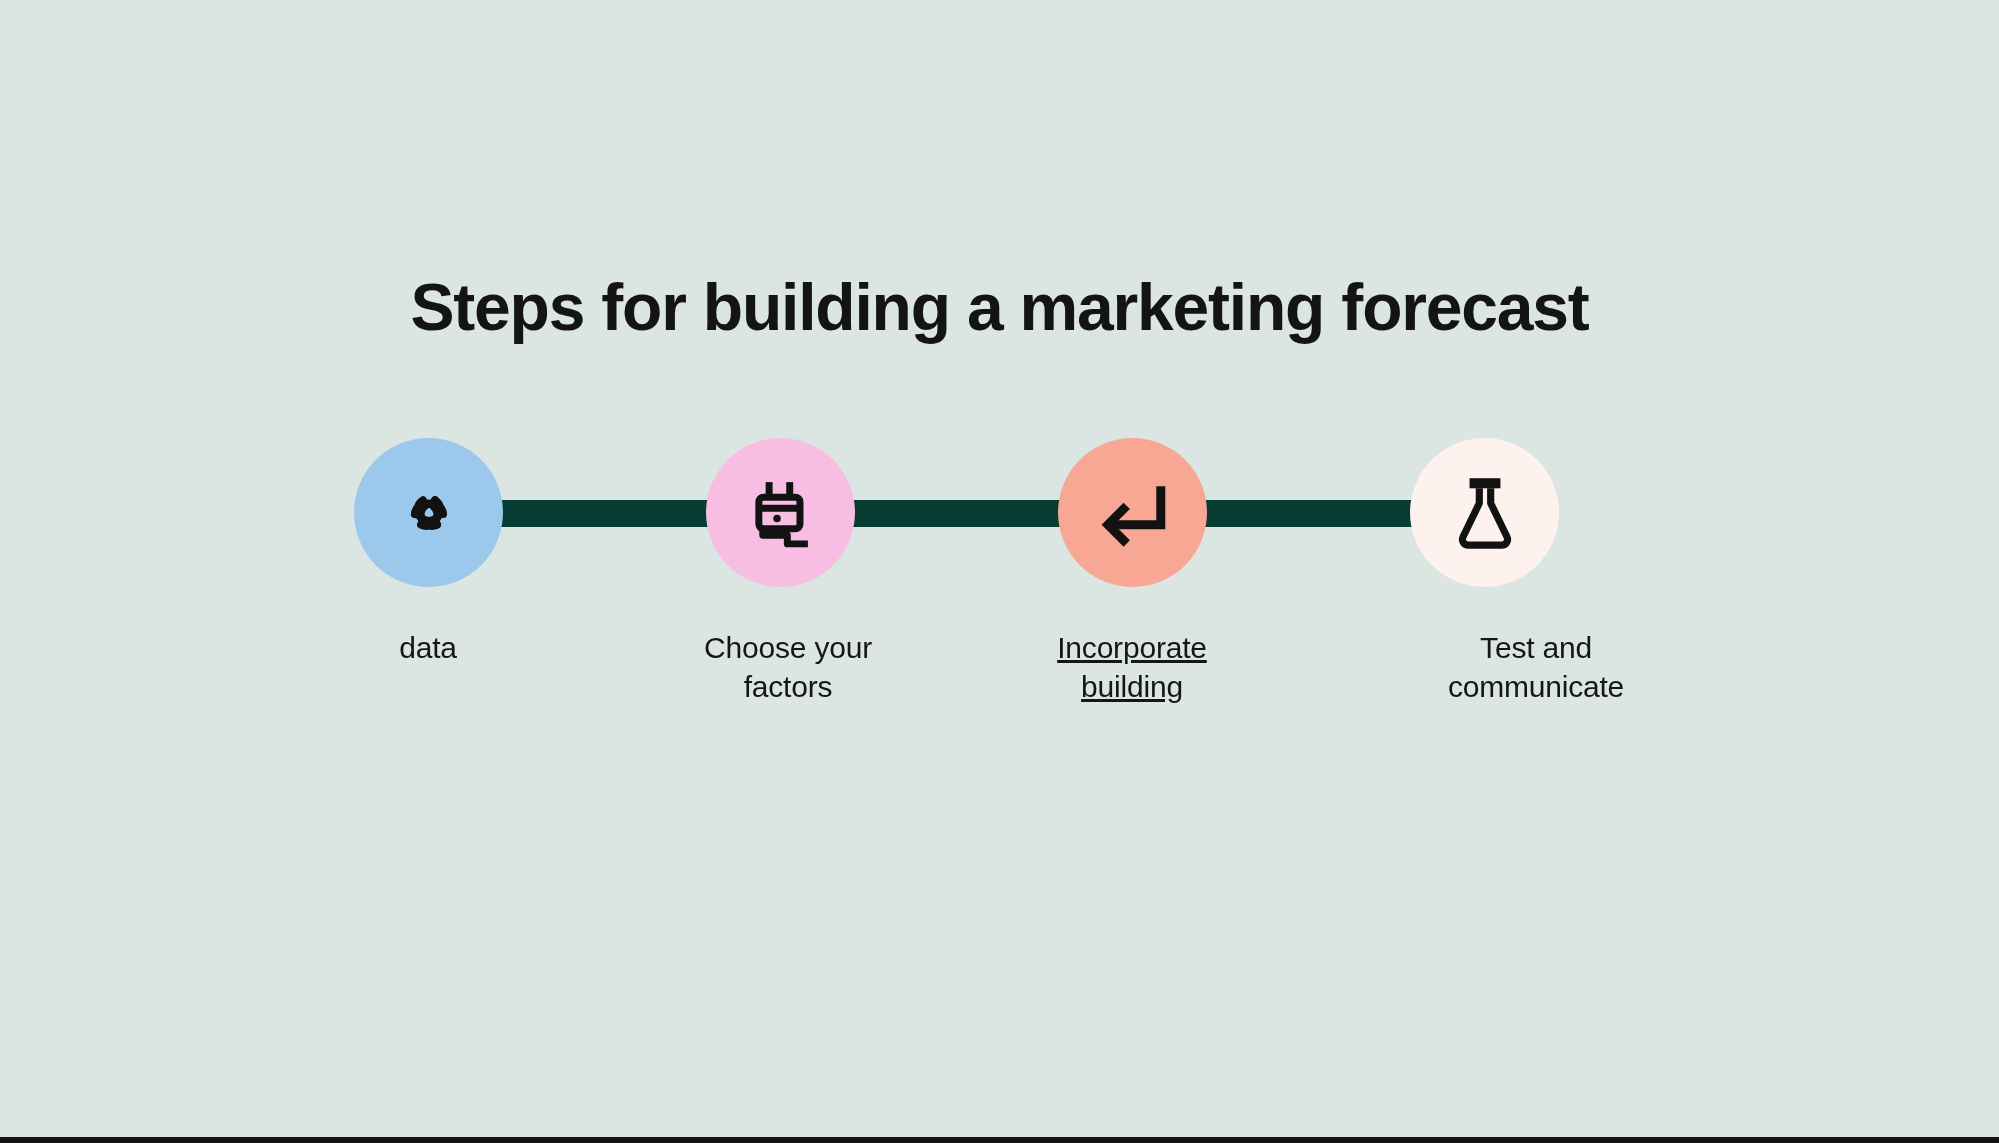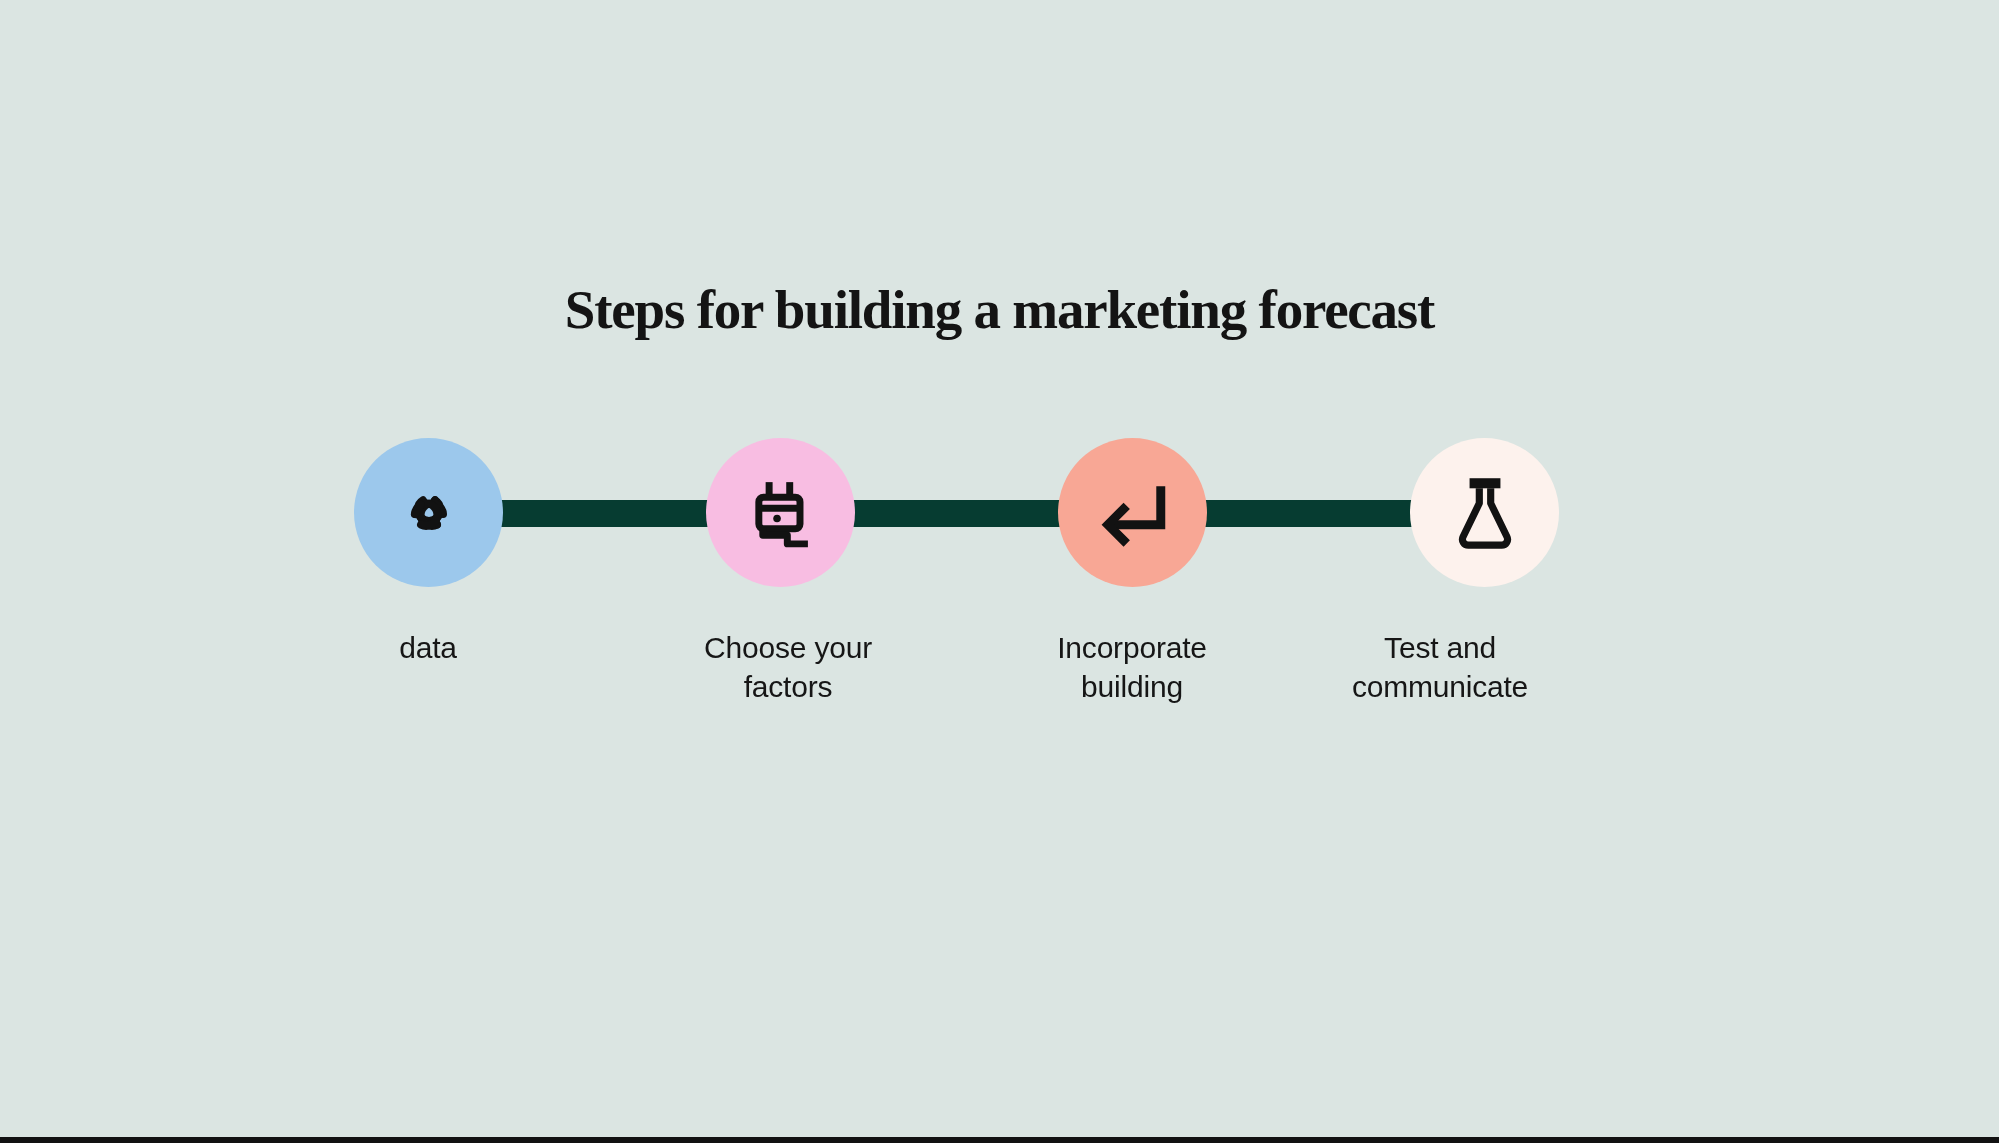--- a/index.html
+++ b/index.html
@@ -9,30 +9,29 @@
   .canvas {
     position: relative;
     width: 1999px;
     height: 1143px;
     background: var(--background, #DBE5E2);
     overflow: hidden;
   }
 
   .title {
     position: absolute;
-    top: 276px;
+    top: 266px;
     left: 0;
     right: 0;
     text-align: center;
-    font-size: 55px;
+    font-size: 66px;
     line-height: 1.25;
     font-weight: 700;
     letter-spacing: -1.2px;
     color: var(--title-text, #141414);
-    font-family: Liberation Serif, serif;
   }
 
   .connector {
     position: absolute;
     left: 428px;
     top: 500px;
     width: 1056px;
     height: 27px;
     background: var(--connector, #063C31);
     z-index: 1;
@@ -62,22 +61,22 @@
     text-align: center;
     font-size: 30px;
     line-height: 39px;
     font-weight: 400;
     letter-spacing: -0.2px;
     color: var(--label-text, #161616);
     z-index: 2;
   }
   .step-label.l0 { left: 268px; }
   .step-label.l1 { left: 628px; }
-  .step-label.l2 { left: 972px; }
-  .step-label.l3 { left: 1280px; }
+  .step-label.l2 { left: 972px; text-decoration: underline; }
+  .step-label.l3 { left: 1376px; }
 
   .bottom-bar {
     position: absolute;
     left: 0;
     bottom: 0;
     width: 100%;
     height: 6px;
     background: var(--bottom-bar, #121212);
     z-index: 3;
   }

